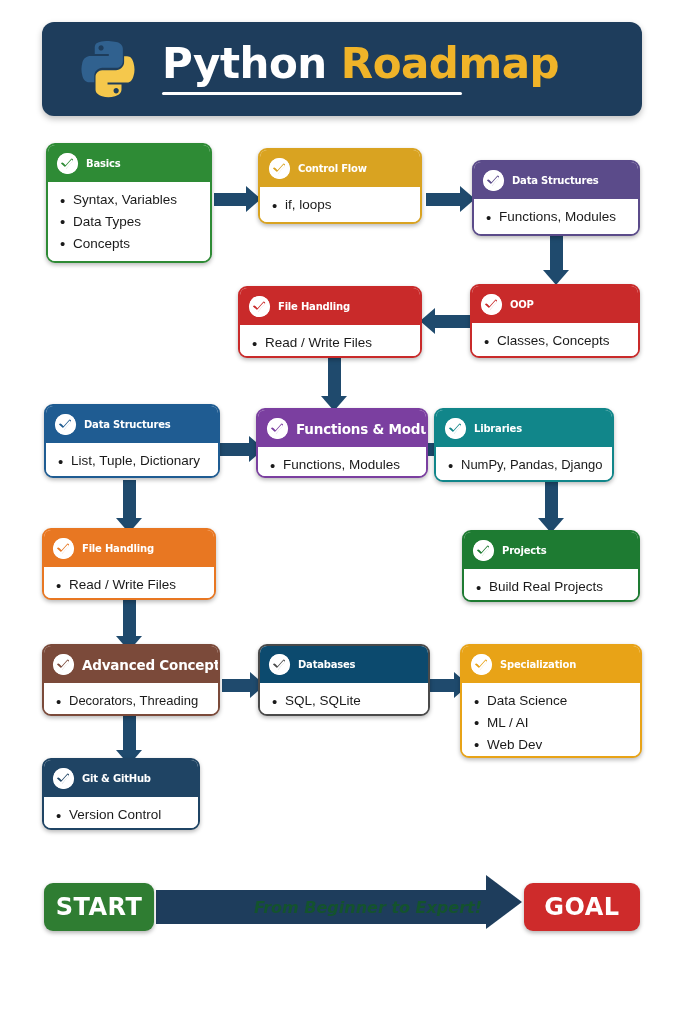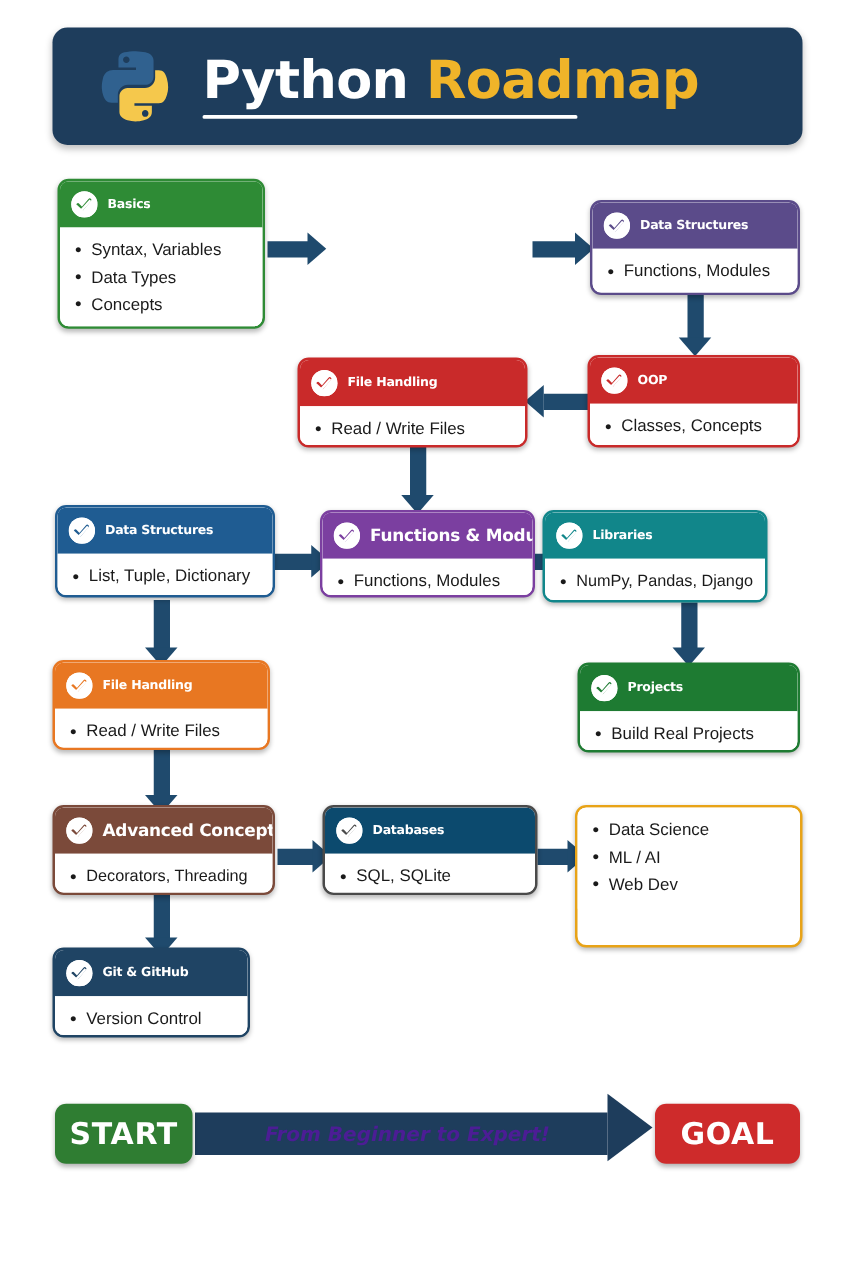--- a/index.html
+++ b/index.html
@@ -191,26 +191,27 @@
   }
   .band-text {
     position: absolute;
     left: 156px;
     top: 10px;
     width: 340px;
     height: 34px;
     display: flex;
     align-items: center;
     justify-content: center;
-    color: #4c1d95;
+    color: #14532d;
     font-family: "DejaVu Sans", sans-serif;
     font-style: italic;
     font-weight: bold;
     font-size: 16px;
     white-space: nowrap;
+    padding-left: 42px;
   }
 </style>
 </head>
 <body>
 
 <div id="root">
 
   <div class="banner">
     <div class="py-logo">
       <svg viewBox="0 0 64 64" width="62" height="62" aria-hidden="true">
@@ -302,20 +303,34 @@
         </span>
       <span class="card-title">Basics</span>
     </div>
     <div class="card-body">
       <div class="bullet">Syntax, Variables</div>
       <div class="bullet">Data Types</div>
       <div class="bullet">Concepts</div>
     </div>
   </div>
 
+  <div class="card" style="left:258px; top:148px; width:164px; height:76px; border-color:#D9A321;">
+    <div class="card-head" style="background:#D9A321;">
+      <span class="chk">
+          <svg width="21" height="21" viewBox="0 0 21 21" style="position:absolute;left:0;top:0;">
+            <circle cx="10.5" cy="10.5" r="10.5" fill="#ffffff"></circle>
+            <path d="M5.4 10.8l3.2 3.4 6.2-7.2" stroke="#D9A321" stroke-width="2.6" fill="none" stroke-linecap="round" stroke-linejoin="round"></path>
+          </svg>
+        </span>
+      <span class="card-title">Control Flow</span>
+    </div>
+    <div class="card-body">
+      <div class="bullet">if, loops</div>
+    </div>
+  </div>
 
   <div class="card" style="left:472px; top:160px; width:168px; height:76px; border-color:#5B4B8A;">
     <div class="card-head" style="background:#5B4B8A;">
       <span class="chk">
           <svg width="21" height="21" viewBox="0 0 21 21" style="position:absolute;left:0;top:0;">
             <circle cx="10.5" cy="10.5" r="10.5" fill="#ffffff"></circle>
             <path d="M5.4 10.8l3.2 3.4 6.2-7.2" stroke="#5B4B8A" stroke-width="2.6" fill="none" stroke-linecap="round" stroke-linejoin="round"></path>
           </svg>
         </span>
       <span class="card-title">Data Structures</span>
@@ -454,20 +469,29 @@
           </svg>
         </span>
       <span class="card-title">Databases</span>
     </div>
     <div class="card-body">
       <div class="bullet">SQL, SQLite</div>
     </div>
   </div>
 
   <div class="card" style="left:460px; top:644px; width:182px; height:114px; border-color:#E8A317;">
+    <div class="card-head" style="background:#E8A317;">
+      <span class="chk">
+          <svg width="21" height="21" viewBox="0 0 21 21" style="position:absolute;left:0;top:0;">
+            <circle cx="10.5" cy="10.5" r="10.5" fill="#ffffff"></circle>
+            <path d="M5.4 10.8l3.2 3.4 6.2-7.2" stroke="#E8A317" stroke-width="2.6" fill="none" stroke-linecap="round" stroke-linejoin="round"></path>
+          </svg>
+        </span>
+      <span class="card-title">Specialization</span>
+    </div>
     <div class="card-body">
       <div class="bullet">Data Science</div>
       <div class="bullet">ML / AI</div>
       <div class="bullet">Web Dev</div>
     </div>
   </div>
 
   <div class="card" style="left:42px; top:758px; width:158px; height:72px; border-color:#1F4464;">
     <div class="card-head" style="background:#1F4464;">
       <span class="chk">

